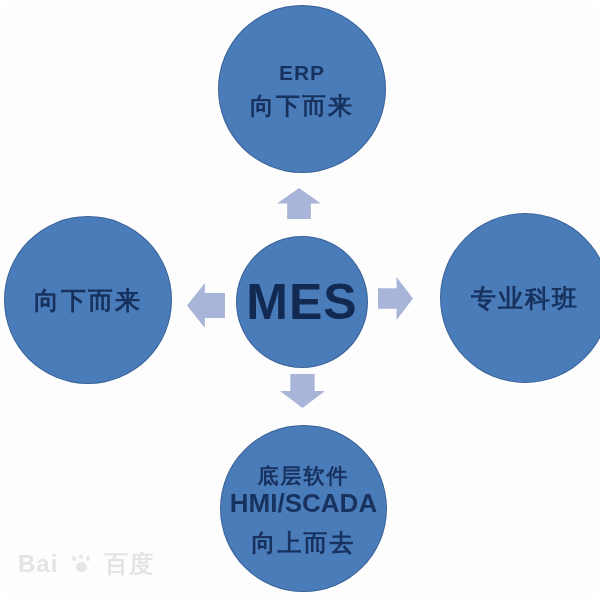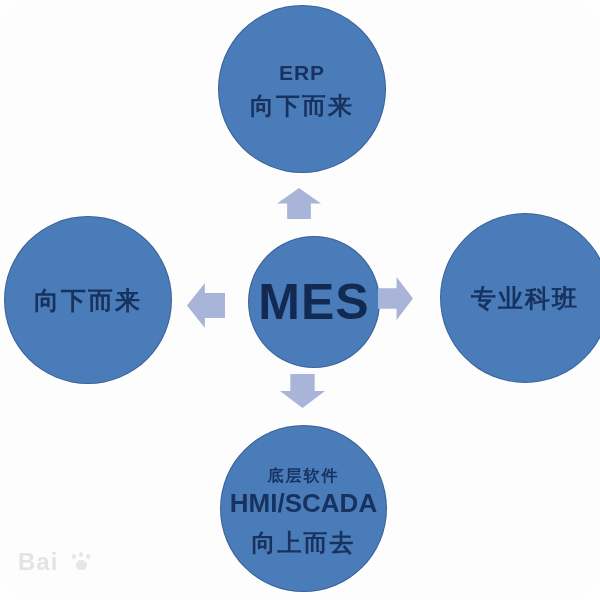--- a/index.html
+++ b/index.html
@@ -33,27 +33,27 @@
   }
   .circle .line {
     line-height: 27px;
     letter-spacing: 2px;
     white-space: nowrap;
   }
   .circle-top    { left: 218px; top: 5px;   width: 168px; height: 168px; }
   .circle-left   { left: 4px;   top: 216px; width: 168px; height: 168px; }
   .circle-right  { left: 440px; top: 213px; width: 170px; height: 170px; }
   .circle-bottom { left: 220px; top: 425px; width: 167px; height: 167px; }
-  .circle-center { left: 248px; top: 236px; width: 132px; height: 132px; }
+  .circle-center { left: 236px; top: 236px; width: 132px; height: 132px; }
 
   .circle-top .line-0 { font-size: 21px; letter-spacing: 1px; }
   .circle-top .line-1 { font-size: 24px; margin-top: 6px; }
   .circle-left .line-0  { font-size: 25px; }
   .circle-right .line-0 { font-size: 25px; }
-  .circle-bottom .line-0 { font-size: 16px; }
+  .circle-bottom .line-0 { font-size: 21px; }
   .circle-bottom .line-1 { font-size: 24px; margin-top: 12px; }
   .circle-bottom .line-2 { font-size: 26px; letter-spacing: 0px; margin-top: 1px; }
   .circle-center .line-0 {
     font-size: 50px;
     font-weight: 700;
     letter-spacing: 1px;
     color: #122a52;
   }
 
   
@@ -145,15 +145,16 @@
   </div>
 
   <div class="arrow arrow-up"></div>
   <div class="arrow arrow-left"></div>
   <div class="arrow arrow-right"></div>
   <div class="arrow arrow-down"></div>
 
   <div class="watermark">
     <span>Bai</span>
     <span class="paw"></span>
+    <span>百度</span>
   </div>
 
 </div>
 
 </body></html>

